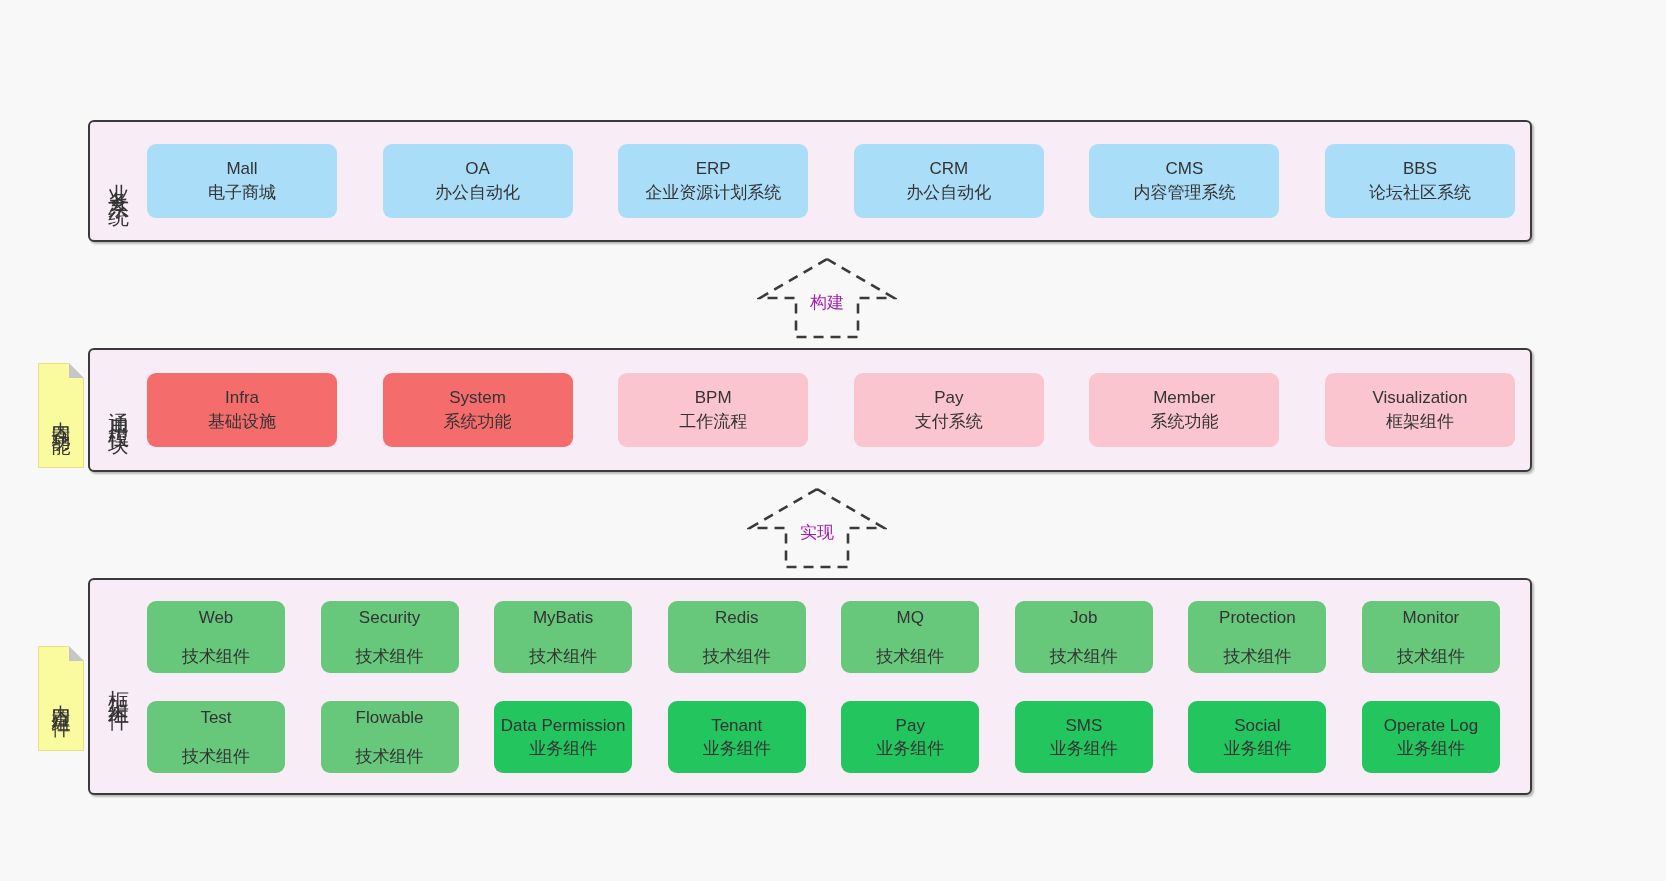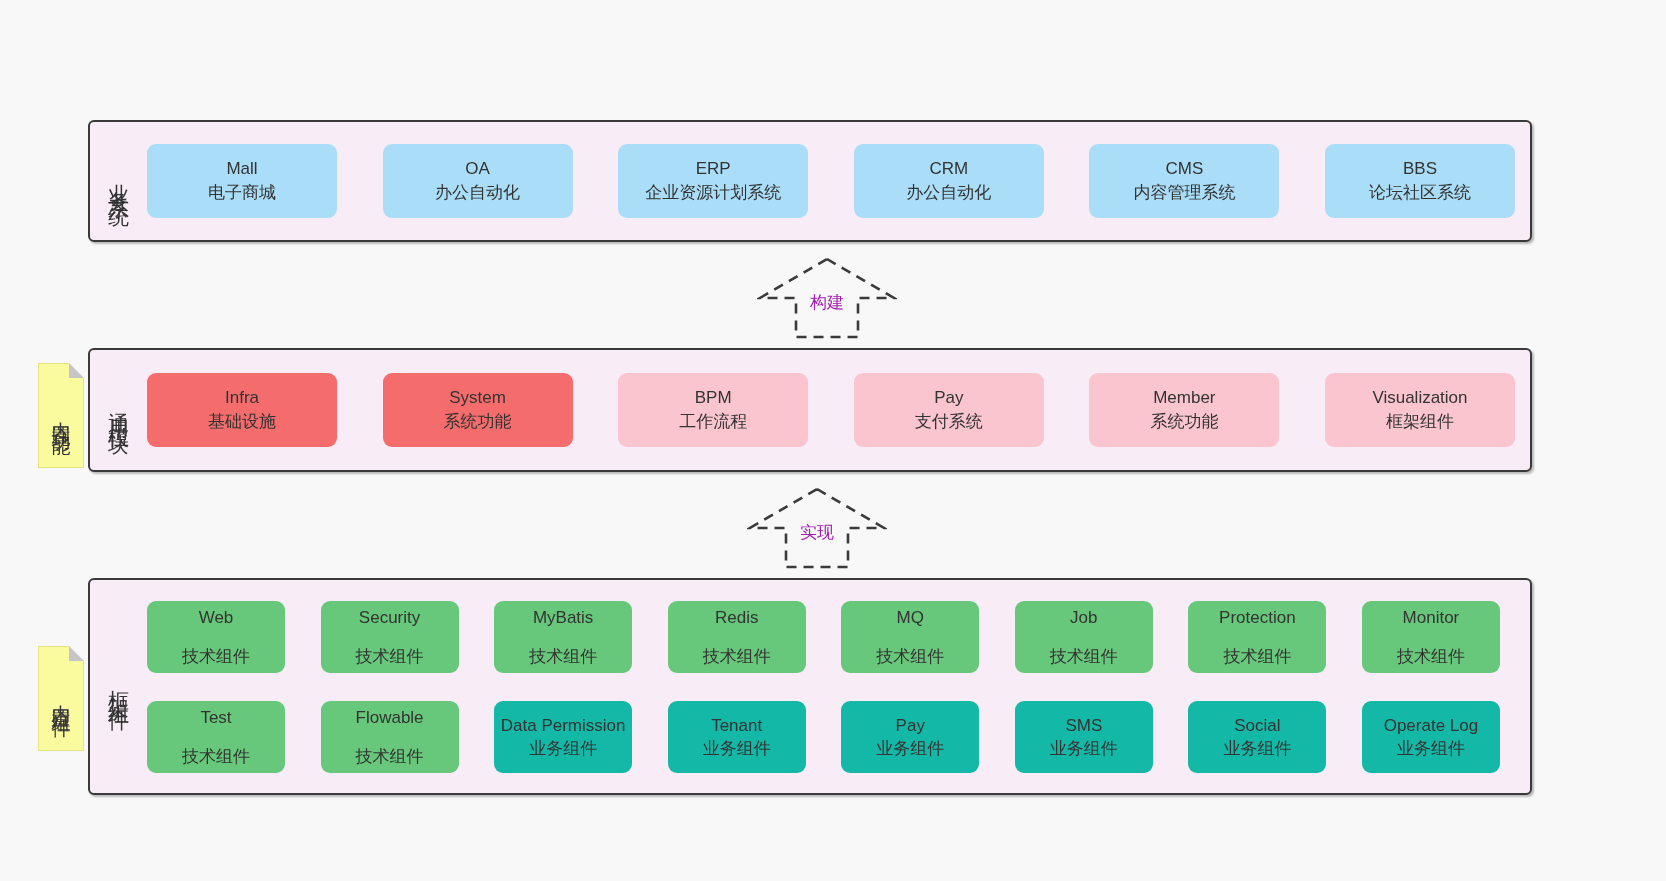--- a/index.html
+++ b/index.html
@@ -39,21 +39,21 @@
     display:flex; flex-direction:column; align-items:center; justify-content:center;
     text-align:center; border-radius:9px;
     font-size:17px; line-height:24px; color:#333;
   }
   .box-wide { width:190px; height:74px; }
   .box-small { width:138px; height:72px; line-height:23px; }
   .blue  { background:#aaddf7; }
   .red   { background:#f56c6c; }
   .pink  { background:#fac5cf; }
   .green { background:#67c87b;gap:16px; }
-  .lgreen{ background:#14b8a6; }
+  .lgreen{ background:#22c55e; }
 
   
   .block-arrow { position:absolute; width:140px; height:84px; }
   .arrow-build     { left:757px; top:256px; }
   .arrow-implement { left:747px; top:486px; }
   .block-arrow svg { position:absolute; inset:0; }
   .arrow-label {
     position:absolute; left:50%; top:46px; transform:translate(-50%,-50%);
     background:#f8f8f8; padding:3px 5px; font-size:17px; color:#a21caf; white-space:nowrap;
   }

